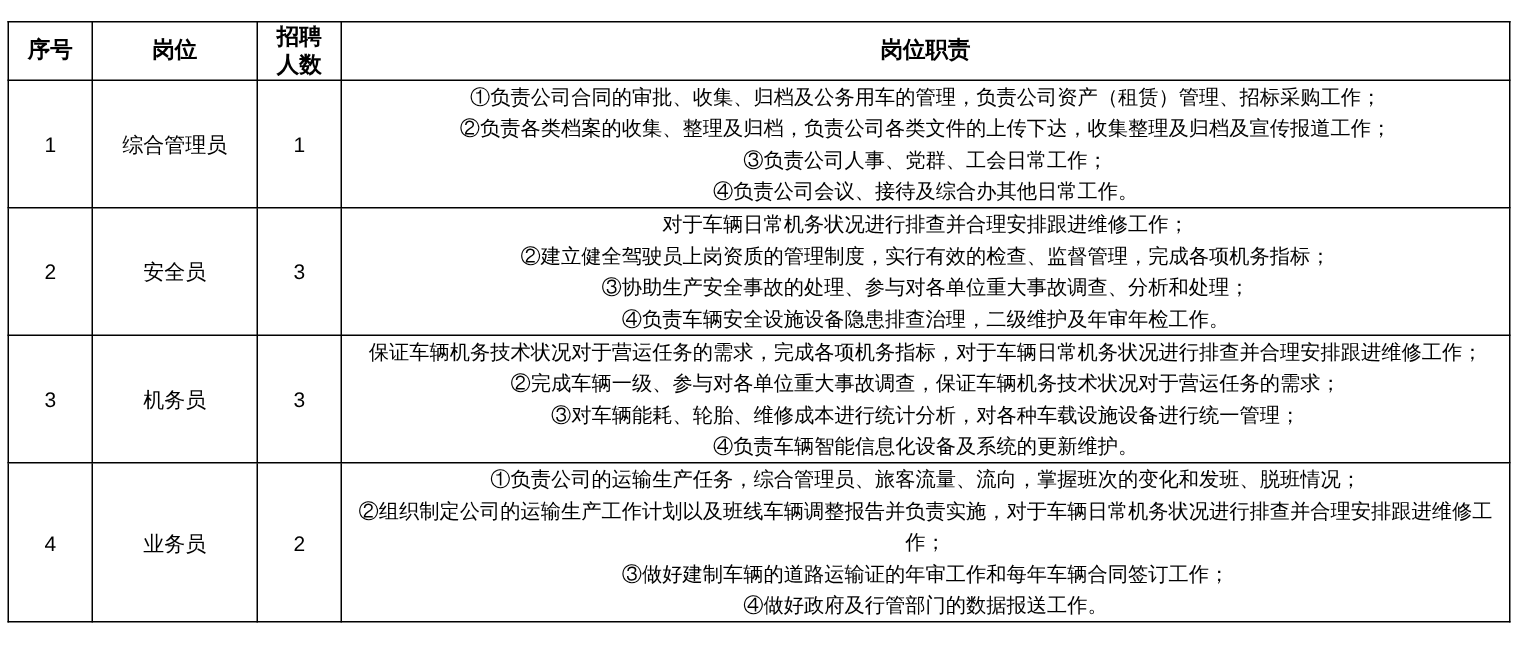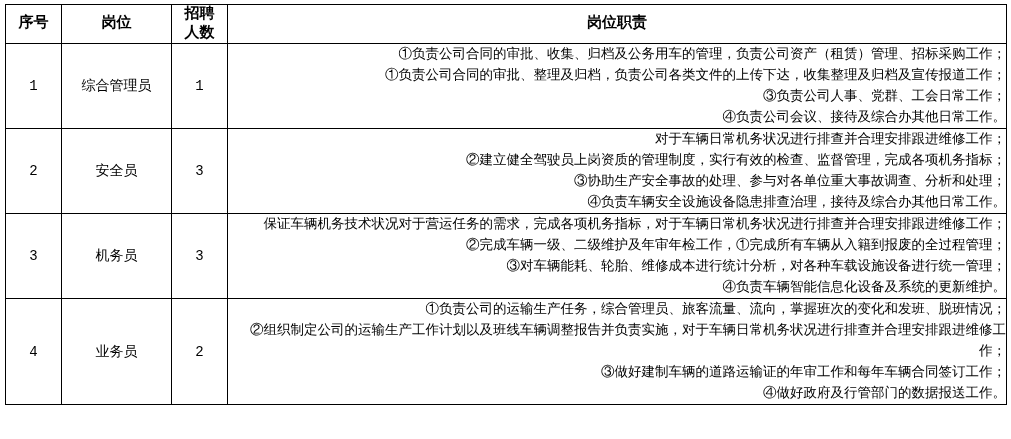--- a/index.html
+++ b/index.html
@@ -7,23 +7,22 @@
     padding: 0;
     background: #ffffff;
   }
   body {
     width: 1011px;
     height: 439px;
     font-family: "Liberation Sans", sans-serif;
     color: #000000;
   }
   .page {
-    padding: 4px 5px 0 5px;
+    padding: 14px 5px 0 5px;
     box-sizing: border-box;
-    font-family: Liberation Mono, monospace;
   }
   table.job-table {
     border-collapse: collapse;
     table-layout: fixed;
     width: 1001px;
     border: 1px solid #000000;
   }
   table.job-table th,
   table.job-table td {
     border: 1px solid #000000;
@@ -52,21 +51,21 @@
   td.cell-post,
   td.cell-count {
     text-align: center;
     font-size: 14px;
     line-height: 20px;
   }
   td.cell-duty {
     padding: 6px 8px 7px 8px;
     font-size: 13.5px;
     line-height: 21px;
-    text-align: right;
+    text-align: center;
   }
   td.cell-duty .duty-line {
     white-space: normal;
   }
   tbody tr { height: 84px; }
 </style>
 </head>
 <body>
 
 <div class="page">
@@ -88,43 +87,43 @@
         <th>岗位职责</th>
       </tr>
     </thead>
     <tbody>
       <tr>
         <td class="cell-index">1</td>
         <td class="cell-post">综合管理员</td>
         <td class="cell-count">1</td>
         <td class="cell-duty">
           <div class="duty-line">①负责公司合同的审批、收集、归档及公务用车的管理，负责公司资产（租赁）管理、招标采购工作；</div>
-          <div class="duty-line">①负责公司合同的审批、整理及归档，负责公司各类文件的上传下达，收集整理及归档及宣传报道工作；</div>
+          <div class="duty-line">②负责各类档案的收集、整理及归档，负责公司各类文件的上传下达，收集整理及归档及宣传报道工作；</div>
           <div class="duty-line">③负责公司人事、党群、工会日常工作；</div>
           <div class="duty-line">④负责公司会议、接待及综合办其他日常工作。</div>
         </td>
       </tr>
       <tr>
         <td class="cell-index">2</td>
         <td class="cell-post">安全员</td>
         <td class="cell-count">3</td>
         <td class="cell-duty">
           <div class="duty-line">对于车辆日常机务状况进行排查并合理安排跟进维修工作；</div>
           <div class="duty-line">②建立健全驾驶员上岗资质的管理制度，实行有效的检查、监督管理，完成各项机务指标；</div>
           <div class="duty-line">③协助生产安全事故的处理、参与对各单位重大事故调查、分析和处理；</div>
-          <div class="duty-line">④负责车辆安全设施设备隐患排查治理，接待及综合办其他日常工作。</div>
+          <div class="duty-line">④负责车辆安全设施设备隐患排查治理，二级维护及年审年检工作。</div>
         </td>
       </tr>
       <tr>
         <td class="cell-index">3</td>
         <td class="cell-post">机务员</td>
         <td class="cell-count">3</td>
         <td class="cell-duty">
           <div class="duty-line">保证车辆机务技术状况对于营运任务的需求，完成各项机务指标，对于车辆日常机务状况进行排查并合理安排跟进维修工作；</div>
-          <div class="duty-line">②完成车辆一级、二级维护及年审年检工作，①完成所有车辆从入籍到报废的全过程管理；</div>
+          <div class="duty-line">②完成车辆一级、参与对各单位重大事故调查，保证车辆机务技术状况对于营运任务的需求；</div>
           <div class="duty-line">③对车辆能耗、轮胎、维修成本进行统计分析，对各种车载设施设备进行统一管理；</div>
           <div class="duty-line">④负责车辆智能信息化设备及系统的更新维护。</div>
         </td>
       </tr>
       <tr>
         <td class="cell-index">4</td>
         <td class="cell-post">业务员</td>
         <td class="cell-count">2</td>
         <td class="cell-duty">
           <div class="duty-line">①负责公司的运输生产任务，综合管理员、旅客流量、流向，掌握班次的变化和发班、脱班情况；</div>

